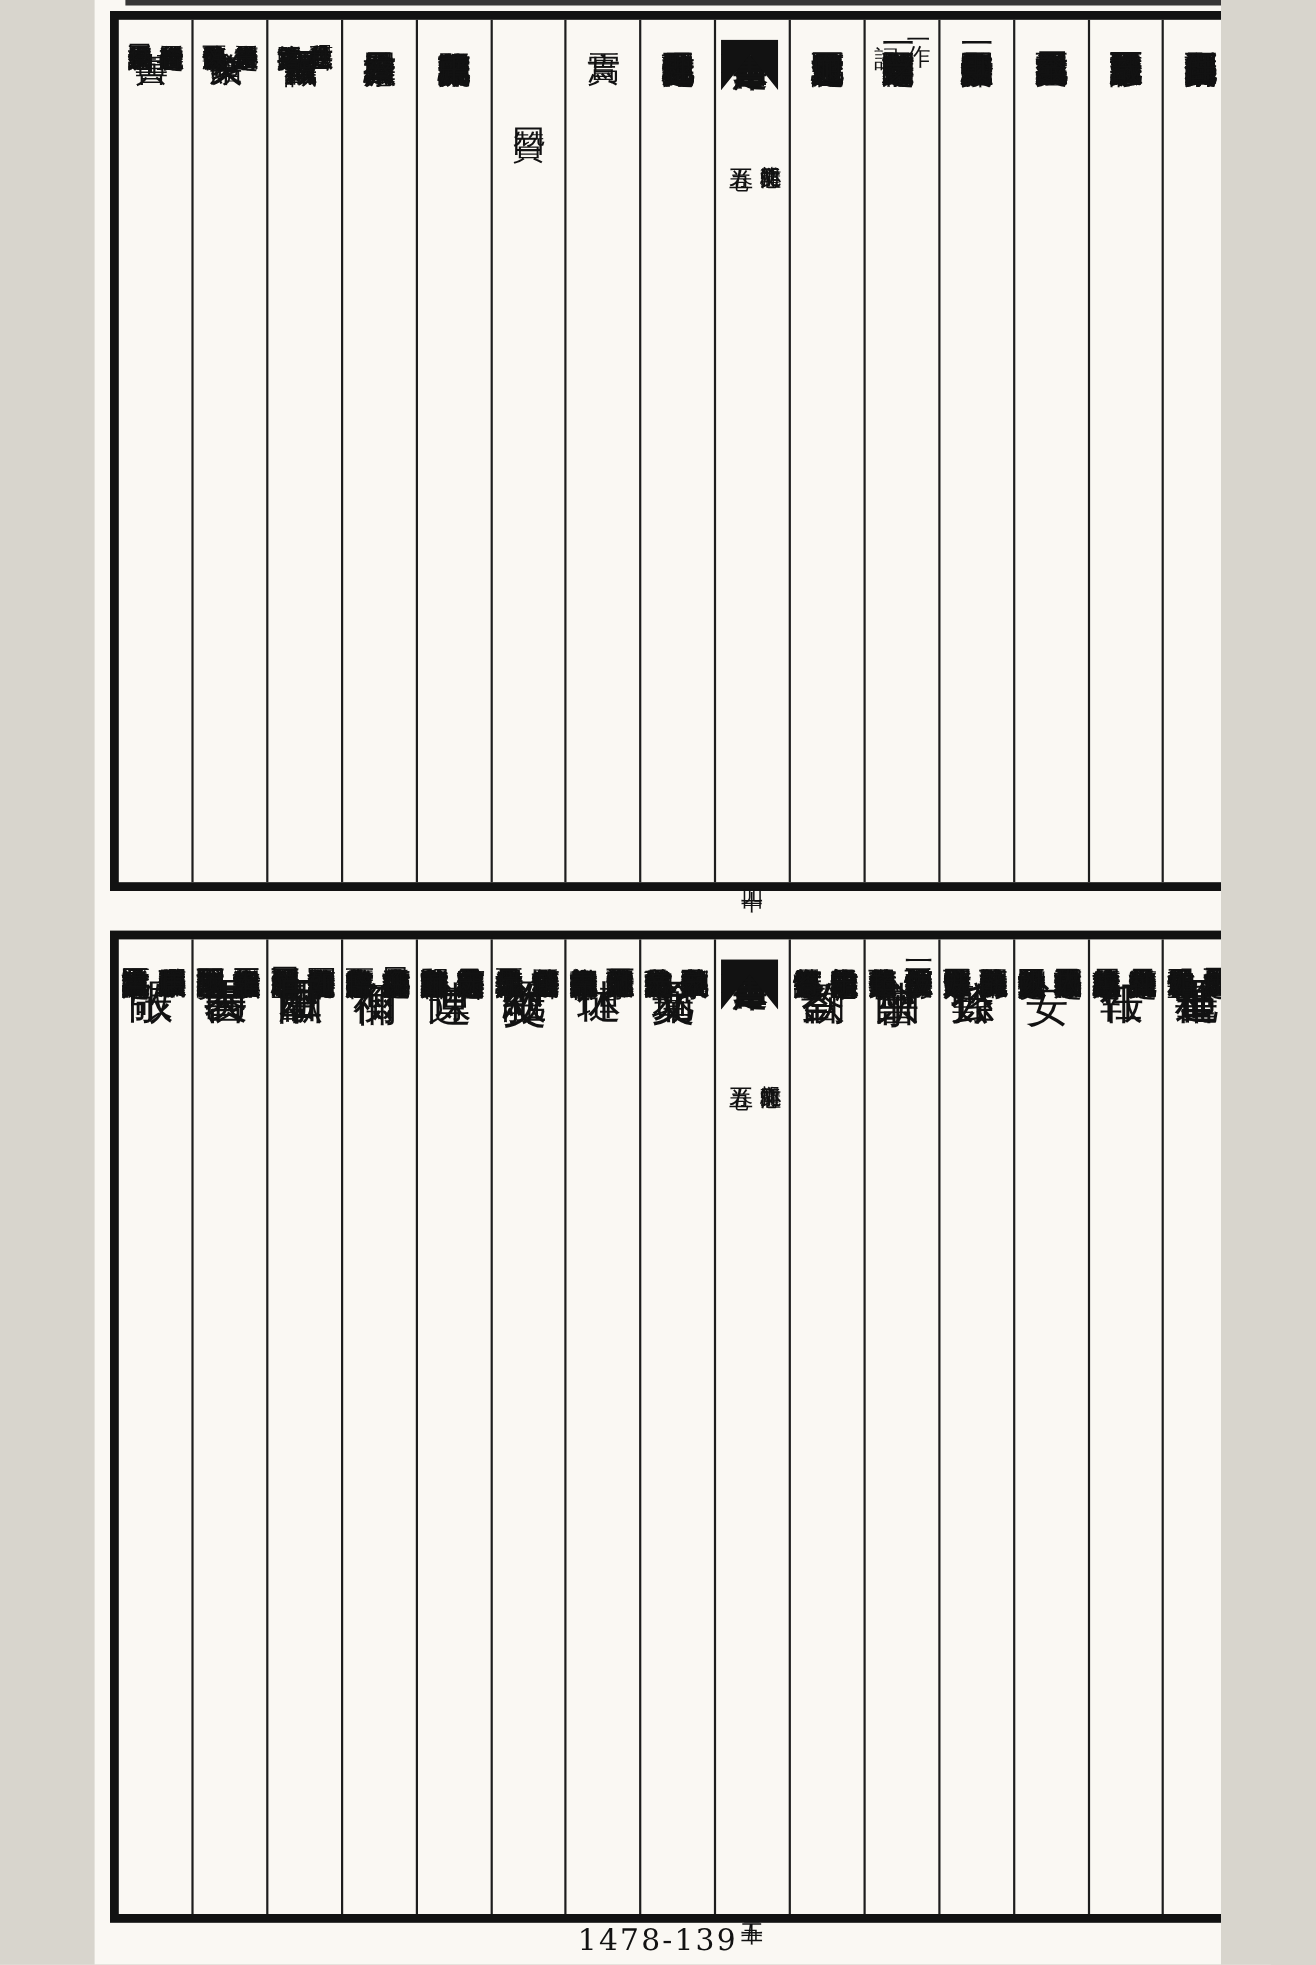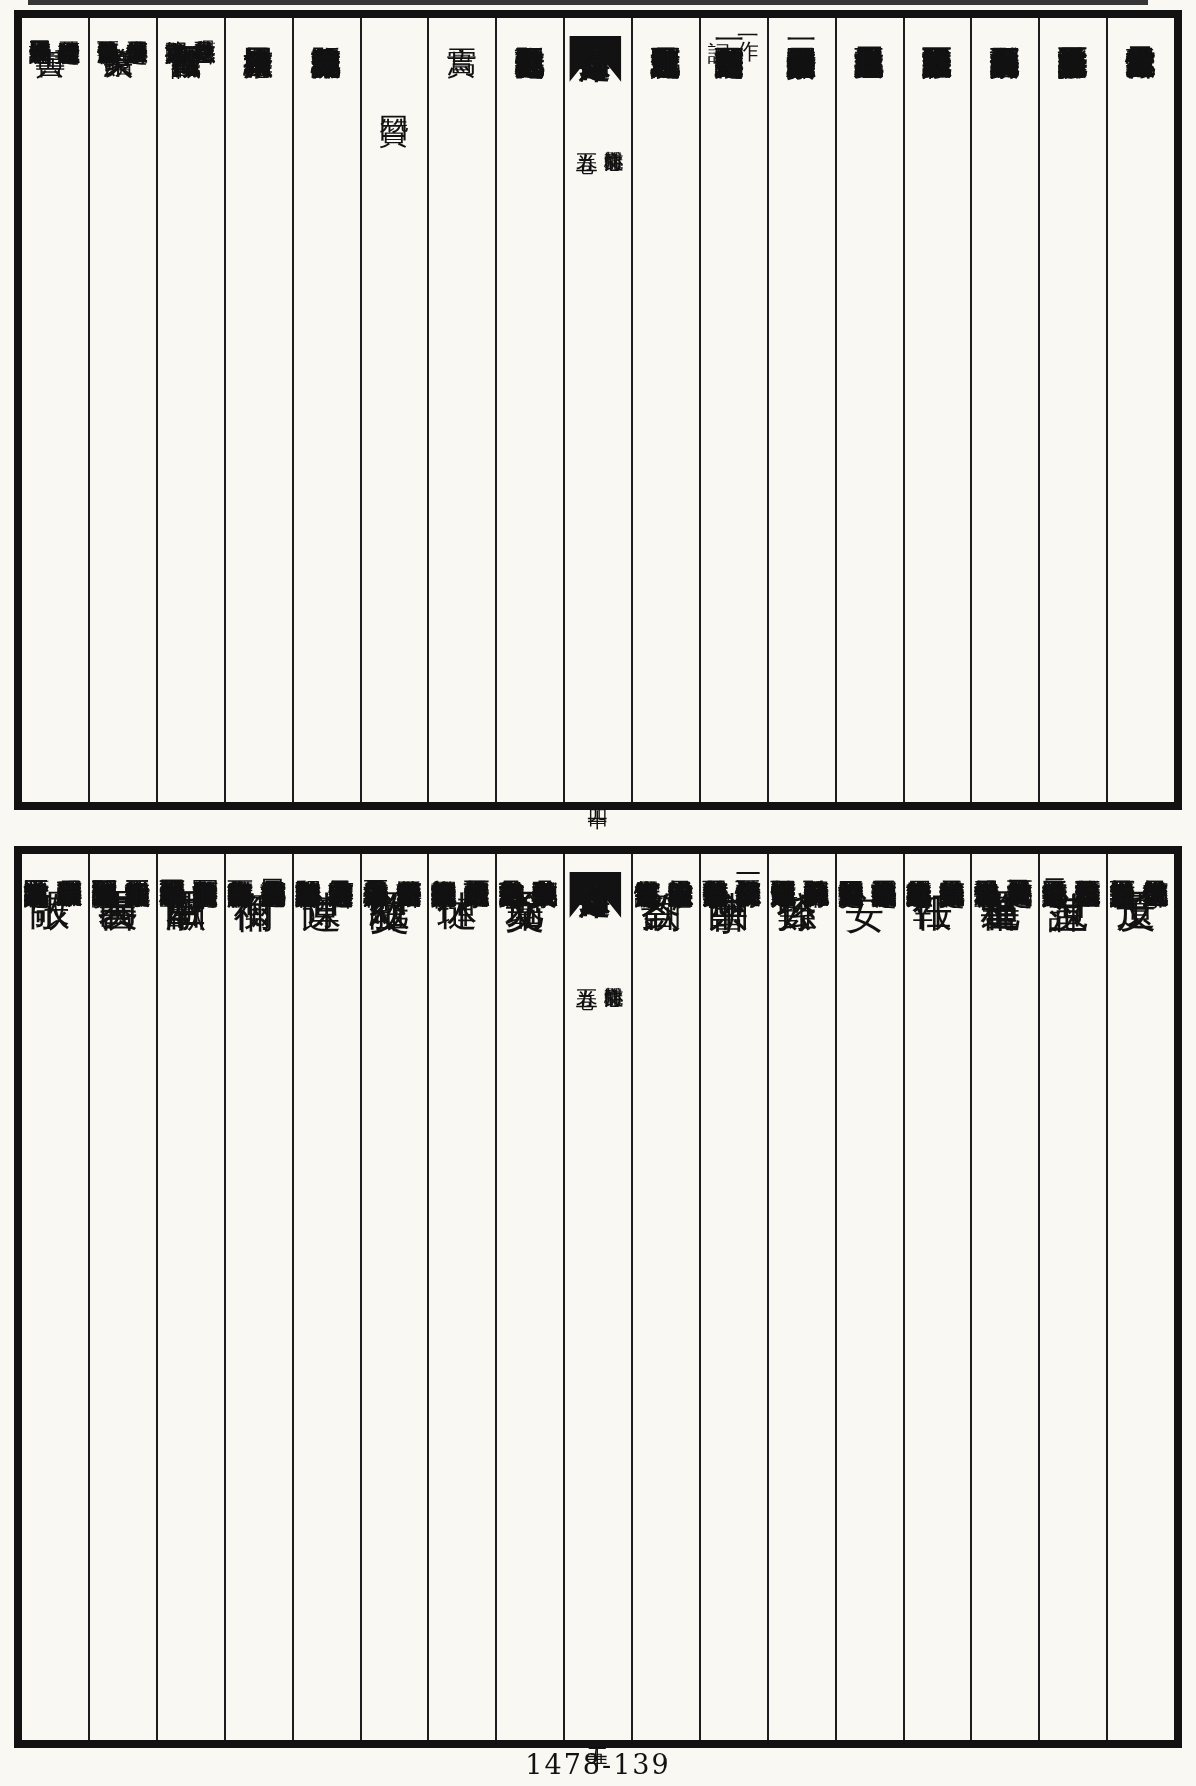--- a/index.html
+++ b/index.html
@@ -1,18 +1,18 @@
 <!DOCTYPE html>
 <html style="--paper: #faf8f3; --ink: #121212; --bd: #121212;"><head>
 <meta charset="utf-8">
 <style>
   html,body{margin:0;padding:0;background:#d8d5cd;}
   .page{
     position:relative;
-    width:1196px;height:1786px;
+    width:1024px;height:1786px;
     margin:0 auto;
     background:var(--paper,#faf8f3);
     font-family:"DejaVu Serif","Liberation Serif",serif;
     color:var(--ink,#121212);
     overflow:hidden;
   }
   .scan-artifact{
     position:absolute;top:0;left:28px;width:1120px;height:5px;
     background:#141414;opacity:.85;
   }

